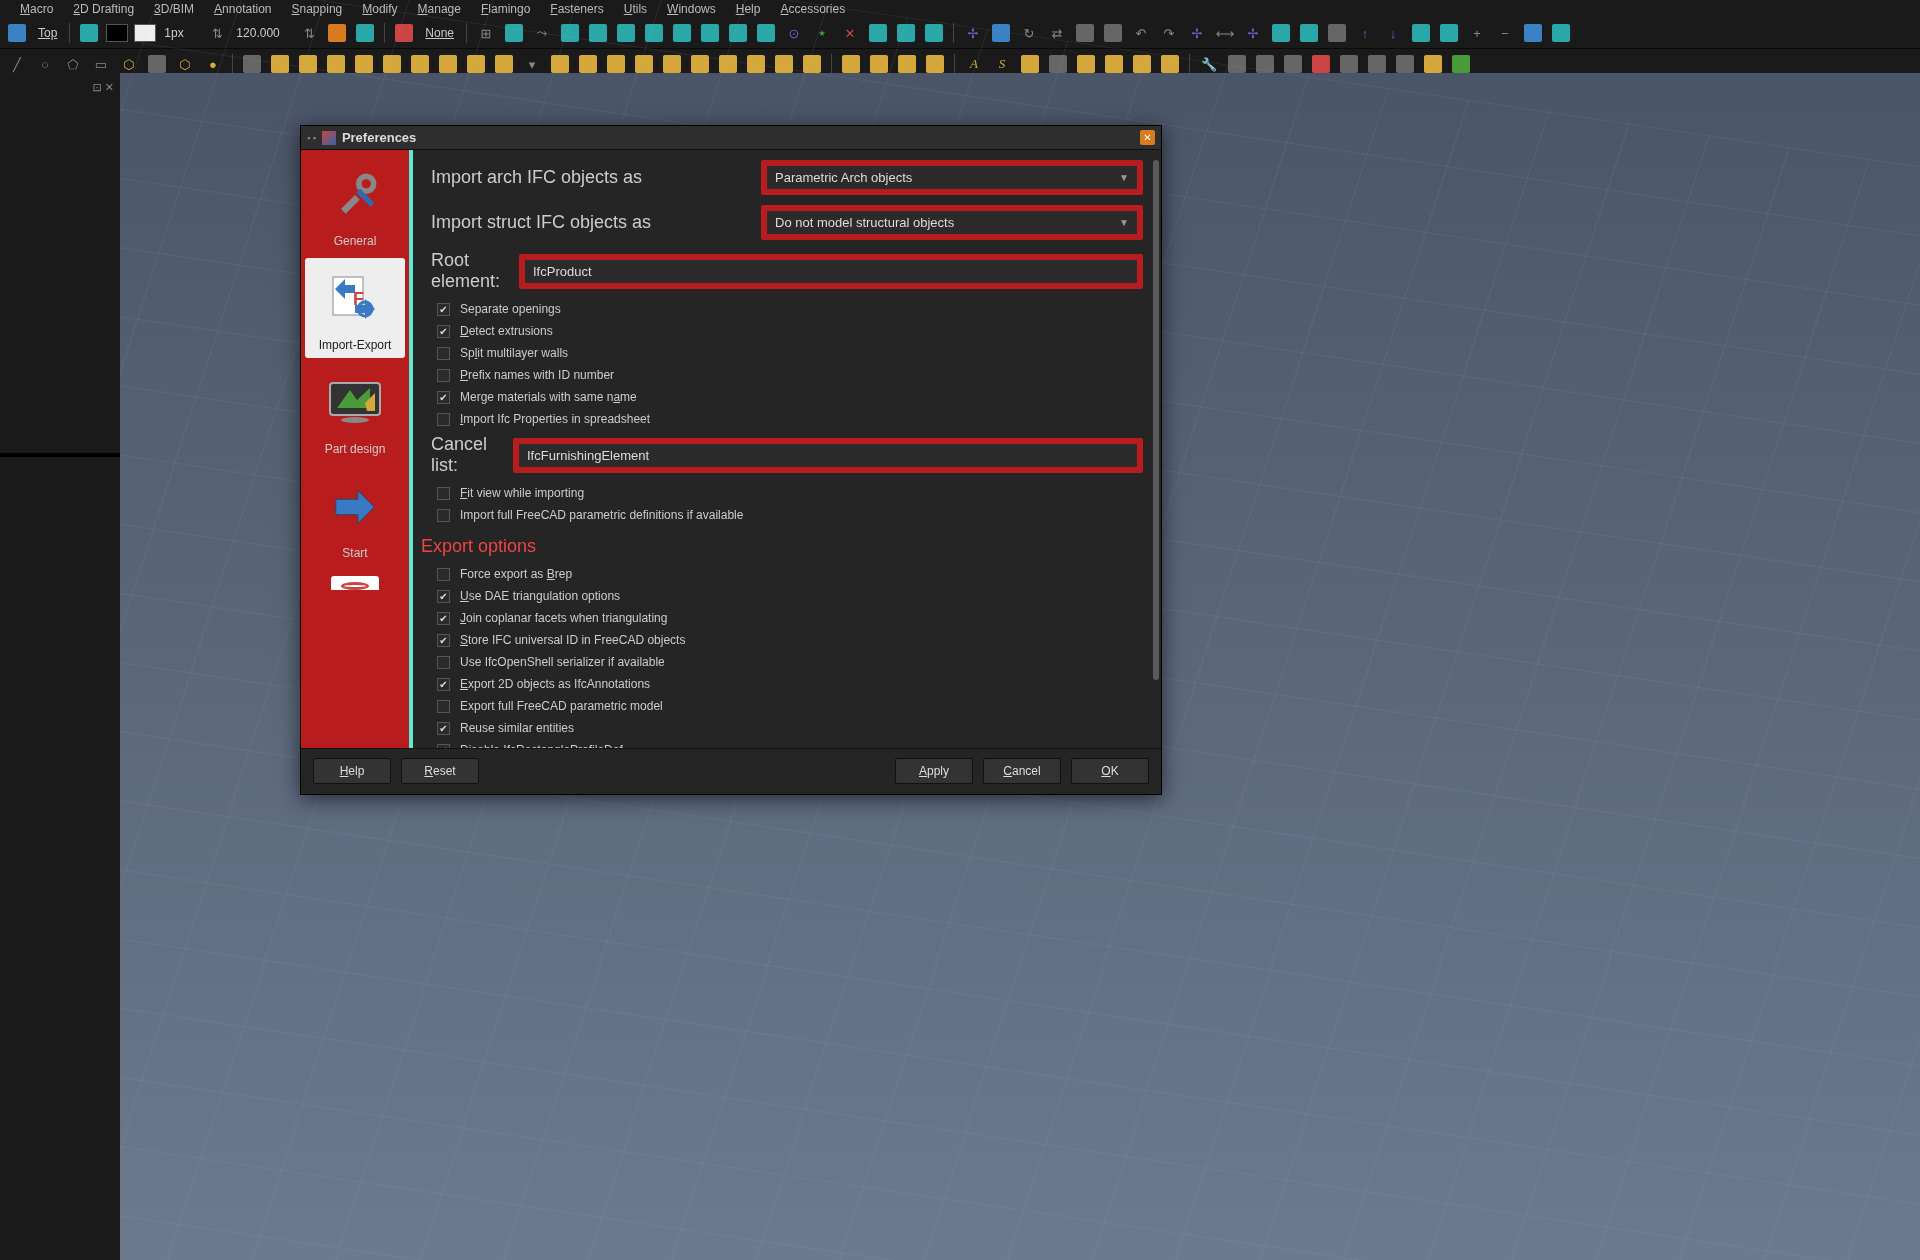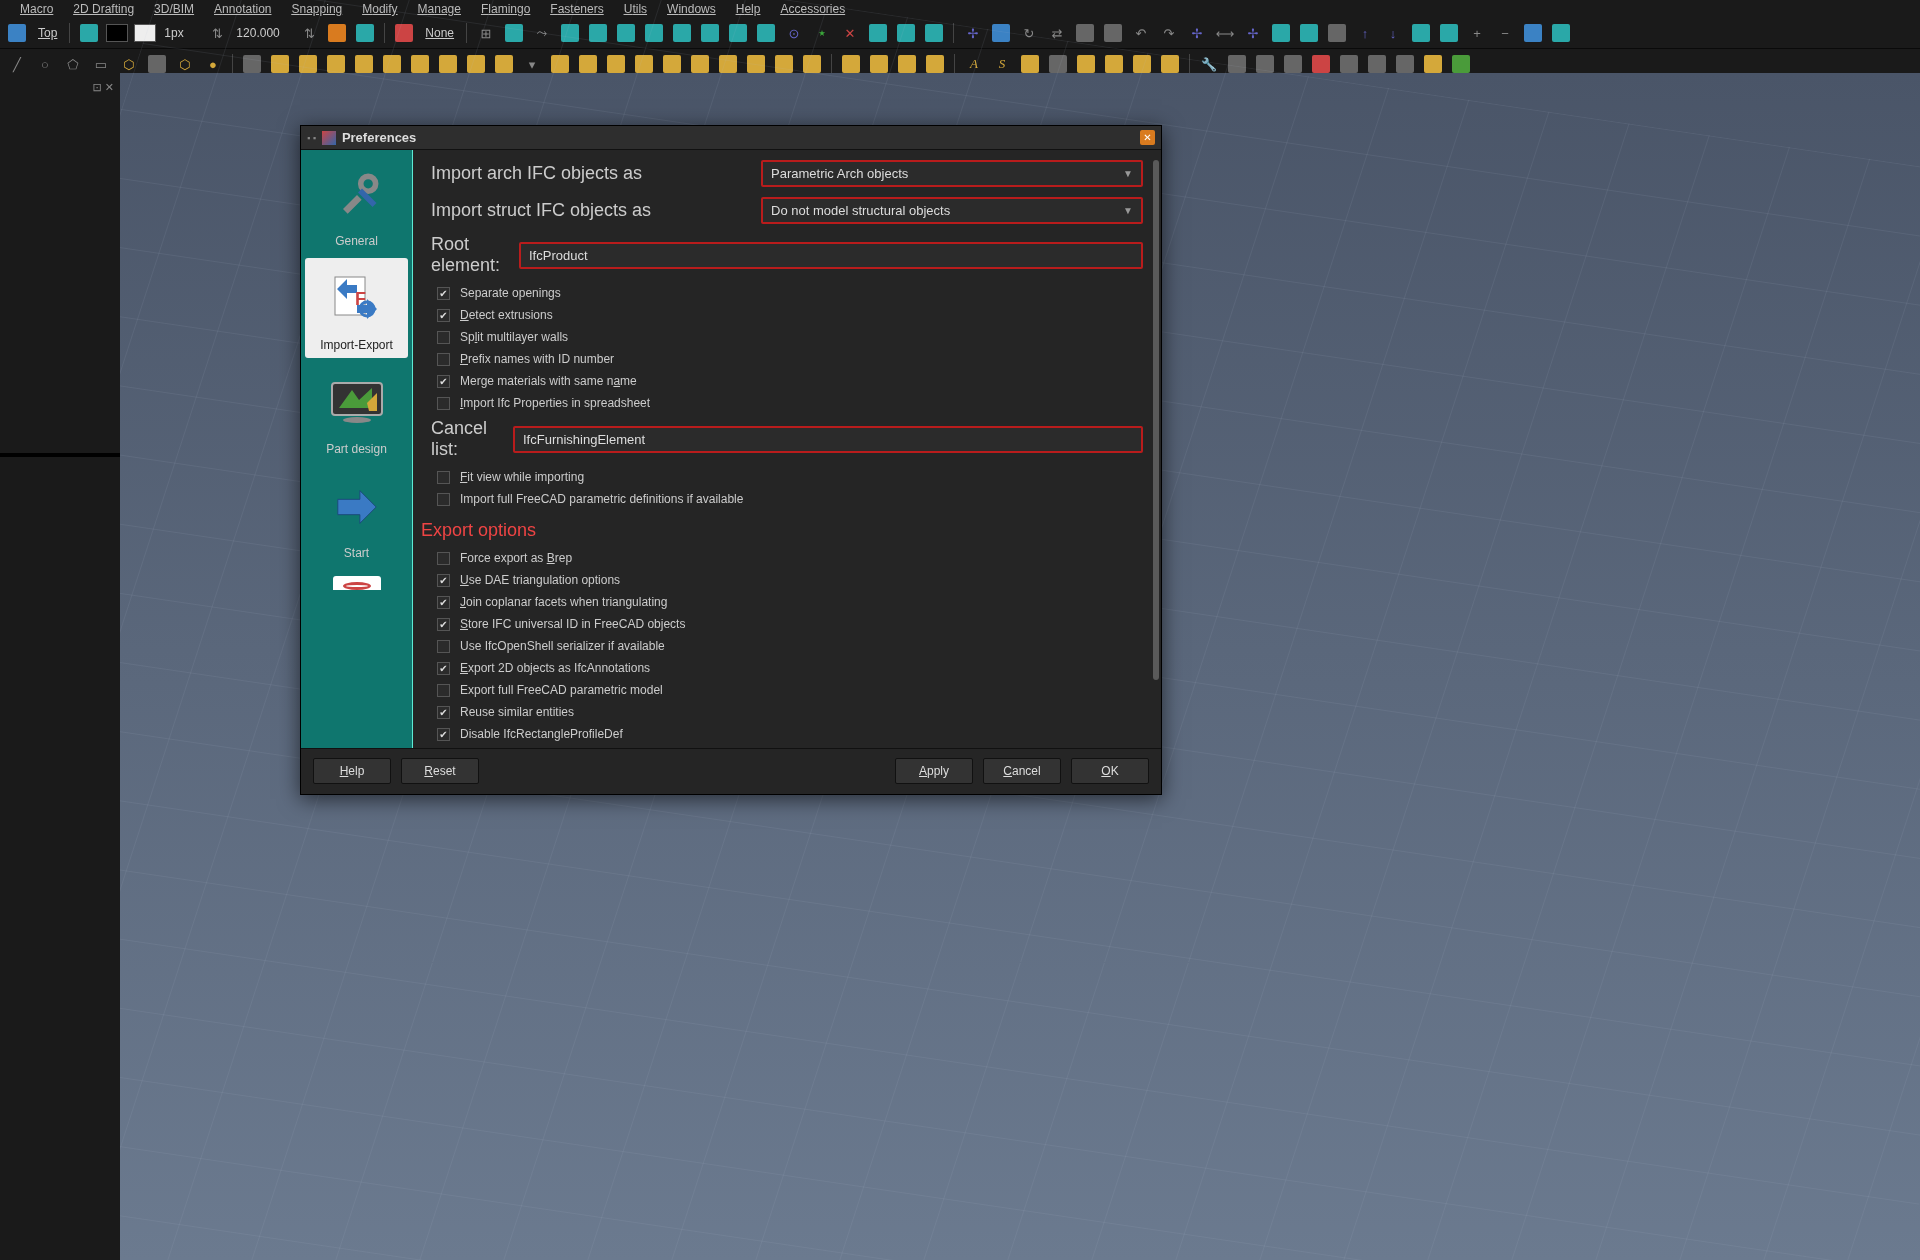--- a/index.html
+++ b/index.html
@@ -1,20 +1,20 @@
 <!DOCTYPE html>
 <html><head>
 <meta charset="utf-8">
 <style>
 * { box-sizing: border-box; margin: 0; padding: 0; font-family: -apple-system, "Segoe UI", Arial, sans-serif; }
 body { background: #2a2a2a; color: #ccc; font-size: 13px; overflow: hidden; width: 1920px; height: 1260px; position: relative; }
 
 
 .menubar { display: flex; background: #1a1a1a; height: 18px; padding: 0 10px; font-size: 12px; color: #bbb; position: relative; }
-.menubar span { padding: 2px 10px; cursor: pointer; text-decoration: underline; }
+.menubar span { padding: 2px 10px; cursor: pointer; }
 .menubar span:first-letter { text-decoration: underline; }
 
 
 .toolbar-row { display: flex; align-items: center; background: #1a1a1a; padding: 4px 6px; gap: 6px; border-bottom: 1px solid #0a0a0a; }
 .tb-icon { width: 22px; height: 22px; display: inline-flex; align-items: center; justify-content: center; color: #888; cursor: pointer; }
 .tb-sep { width: 1px; height: 20px; background: #444; margin: 0 2px; }
 .tb-text { color: #ccc; font-size: 12px; padding: 0 4px; }
 .tb-textu { text-decoration: underline; }
 .tb-input { background: #1a1a1a; border: none; color: #ccc; width: 58px; font-size: 12px; padding: 2px; }
 .tb-box { width: 22px; height: 18px; display: inline-block; }
@@ -45,35 +45,35 @@
   background: #252525; border: 1px solid #000; box-shadow: 0 4px 20px rgba(0,0,0,0.6);
 }
 .dlg-titlebar { display: flex; align-items: center; height: 24px; background: #2e2e2e; padding: 0 6px; justify-content: space-between; border-bottom: 1px solid #111; }
 .dlg-title-left { display: flex; align-items: center; gap: 6px; }
 .dlg-logo { width: 14px; height: 14px; background: #444; display: inline-block; }
 .dlg-title { font-weight: 600; color: #ddd; font-size: 13px; }
 .dlg-close { width: 15px; height: 15px; background: #d97b1f; color: #fff; display: flex; align-items: center; justify-content: center; font-size: 10px; border-radius: 2px; cursor: pointer; }
 
 .dlg-body { display: flex; height: 598px; }
 
-.dlg-nav { width: 112px; background: #0f766e; overflow-y: auto; padding: 4px; border-right: 1px solid #5eead4; }
+.dlg-nav { width: 112px; background: #b91c1c; overflow-y: auto; padding: 4px; border-right: 4px solid #5eead4; }
 .nav-item { display: flex; flex-direction: column; align-items: center; padding: 6px 2px; cursor: pointer; border-radius: 3px; margin-bottom: 4px; }
 .nav-item.active { background: #eee; color: #222; }
 .nav-icon { width: 80px; height: 70px; display: flex; align-items: center; justify-content: center; font-size: 42px; }
 .nav-label { font-size: 12px; margin-top: 4px; }
 
 .dlg-content { flex: 1; background: #252525; padding: 10px 18px; overflow-y: auto; position: relative; }
 .scroll-thumb { position: absolute; right: 2px; top: 10px; height: 520px; width: 6px; background: #5a5a5a; border-radius: 3px; }
 
 .form-row { display: flex; align-items: center; margin-bottom: 10px; gap: 10px; }
 .form-label { color: #ccc; font-size: 18px; }
 .form-label-fixed { width: 320px; }
 .form-label-short { width: 70px; }
 .form-select, .form-input {
-  flex: 1; background: #2b2b2b; border: 2px solid #b91c1c; color: #ddd;
+  flex: 1; background: #2b2b2b; border: 6px solid #b91c1c; color: #ddd;
   padding: 4px 8px; font-size: 13px; border-radius: 2px; min-width: 0;
 }
 .form-select { display: flex; justify-content: space-between; align-items: center; cursor: pointer; }
 .select-arrow { color: #999; font-size: 10px; }
 
 .checkbox-row { display: flex; align-items: center; margin-bottom: 8px; padding-left: 6px; }
 .cb { width: 13px; height: 13px; border: 1px solid #555; background: #2b2b2b; margin-right: 10px; display: inline-flex; align-items: center; justify-content: center; font-size: 10px; color: #ddd; cursor: pointer; flex-shrink: 0; }
 .cb.checked::after { content: "✔"; }
 .cb-label { color: #ccc; font-size: 12px; }
 

